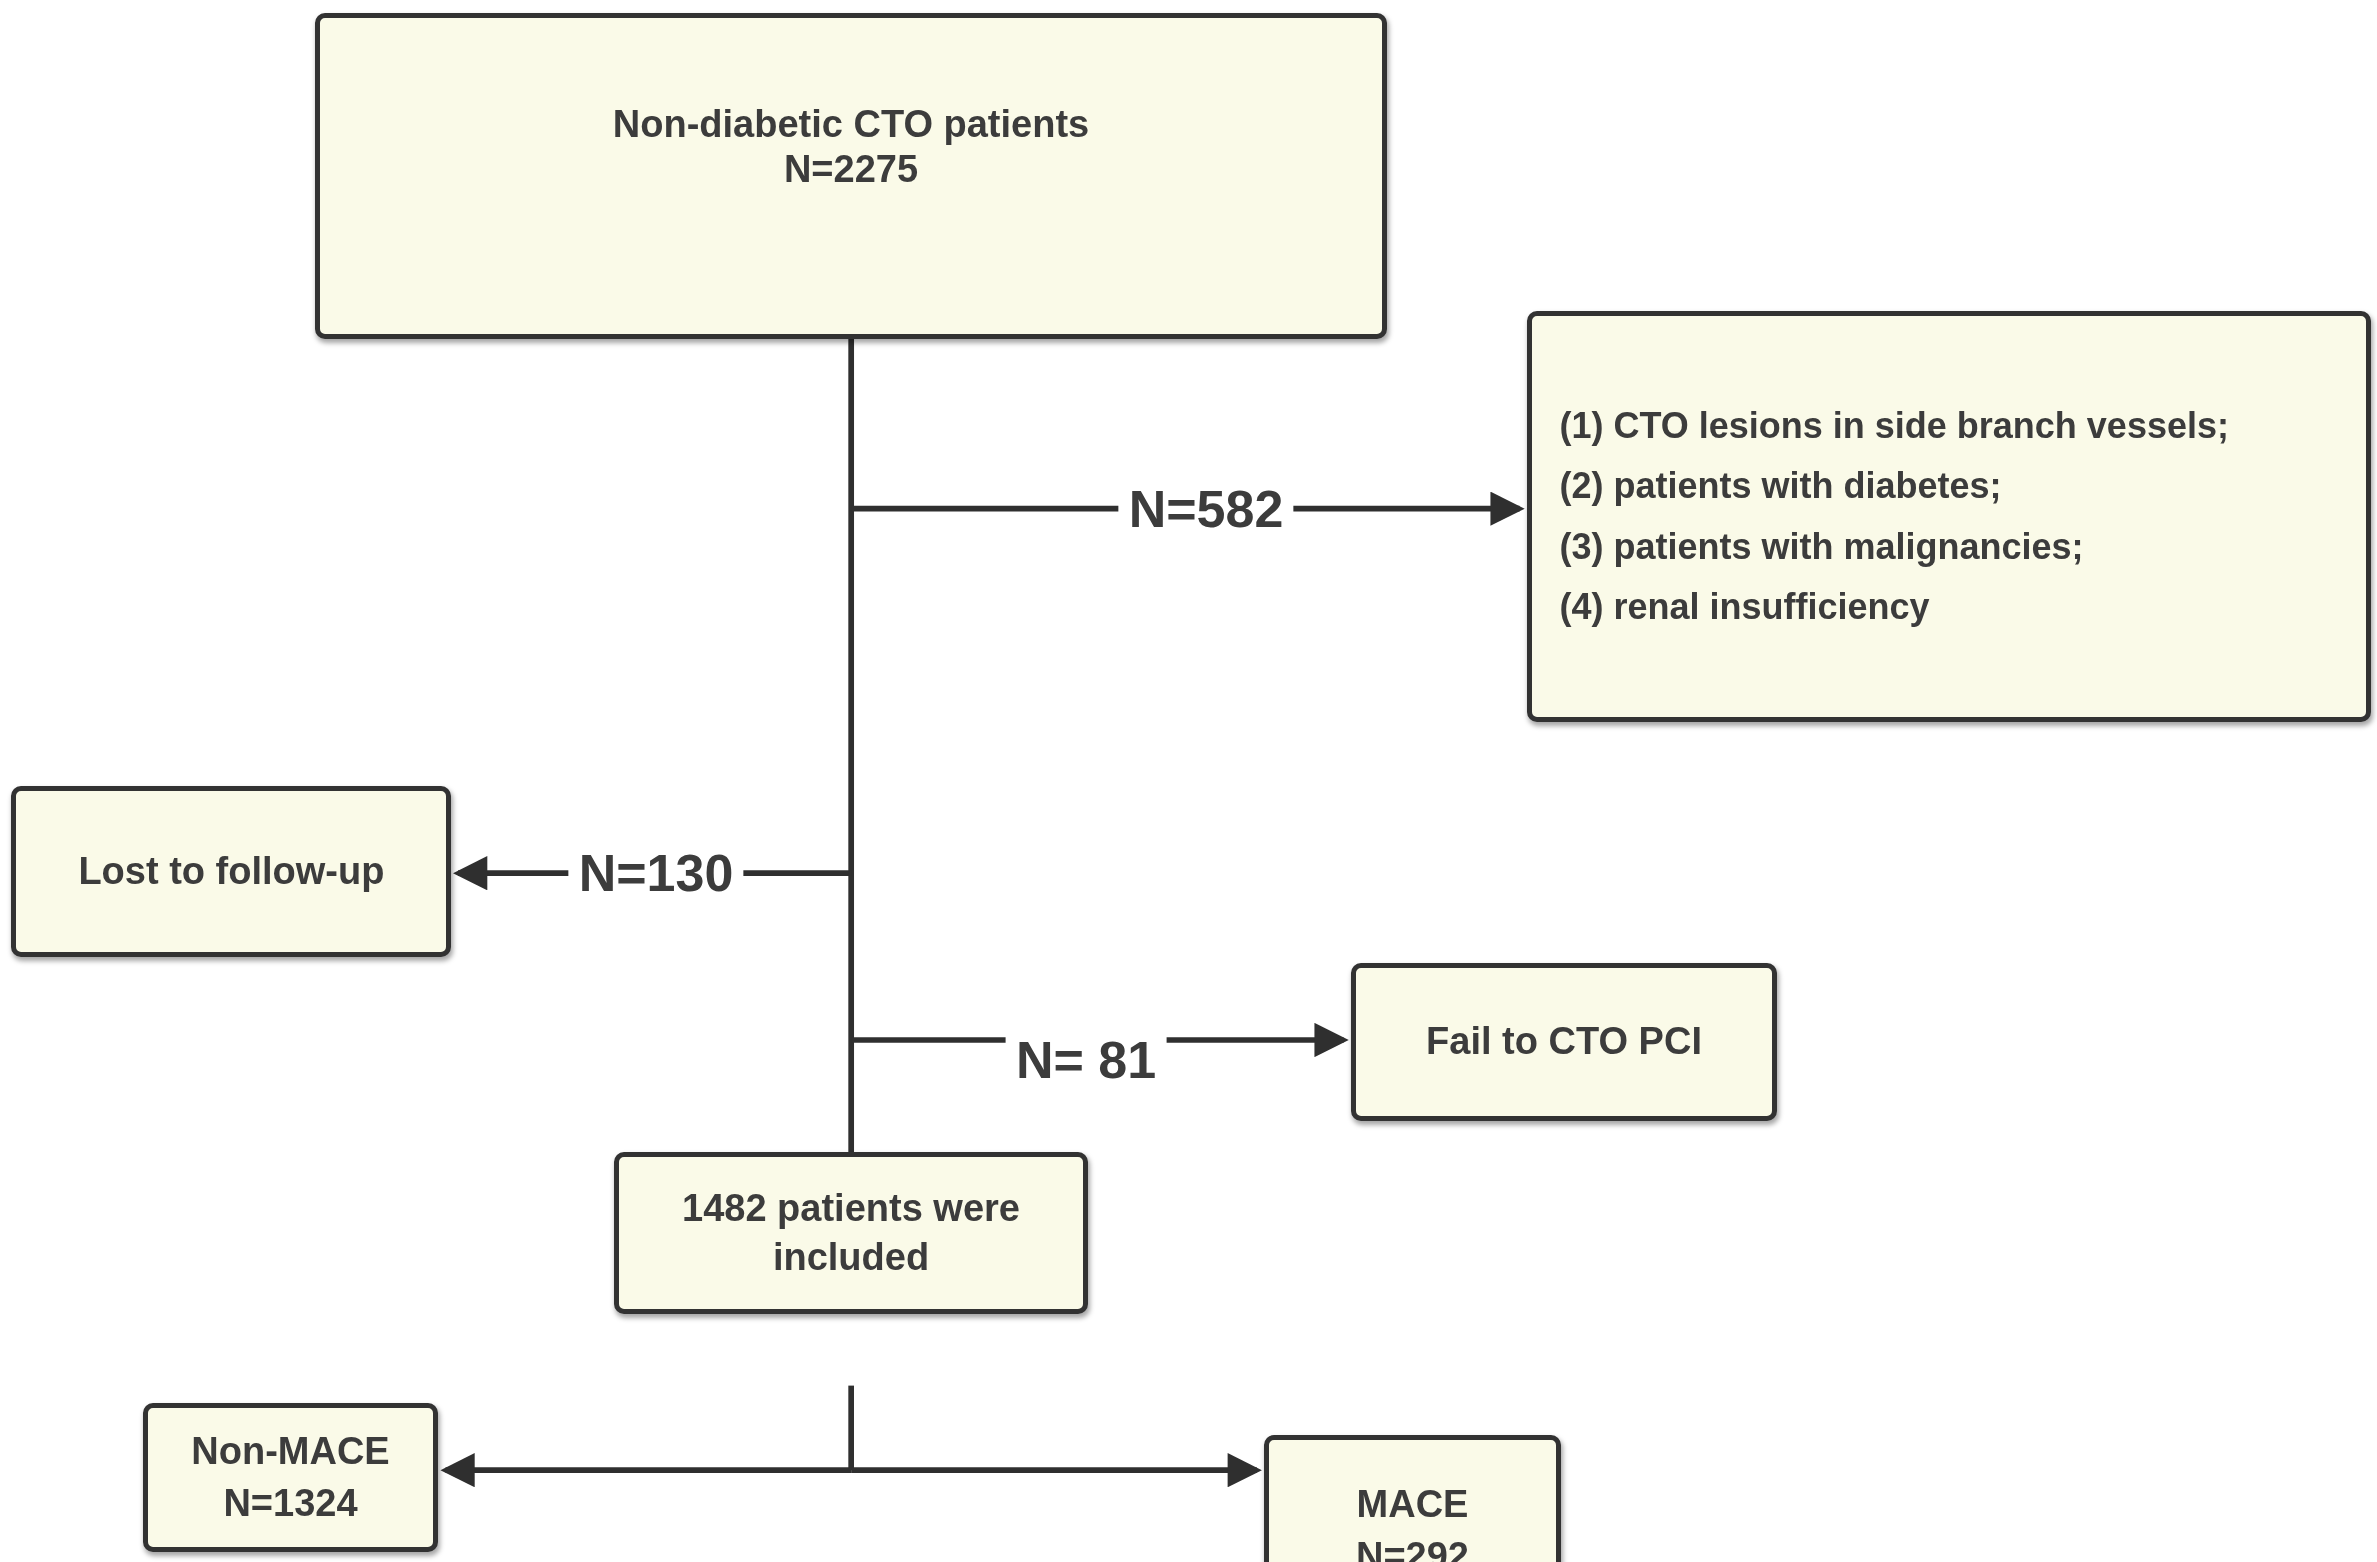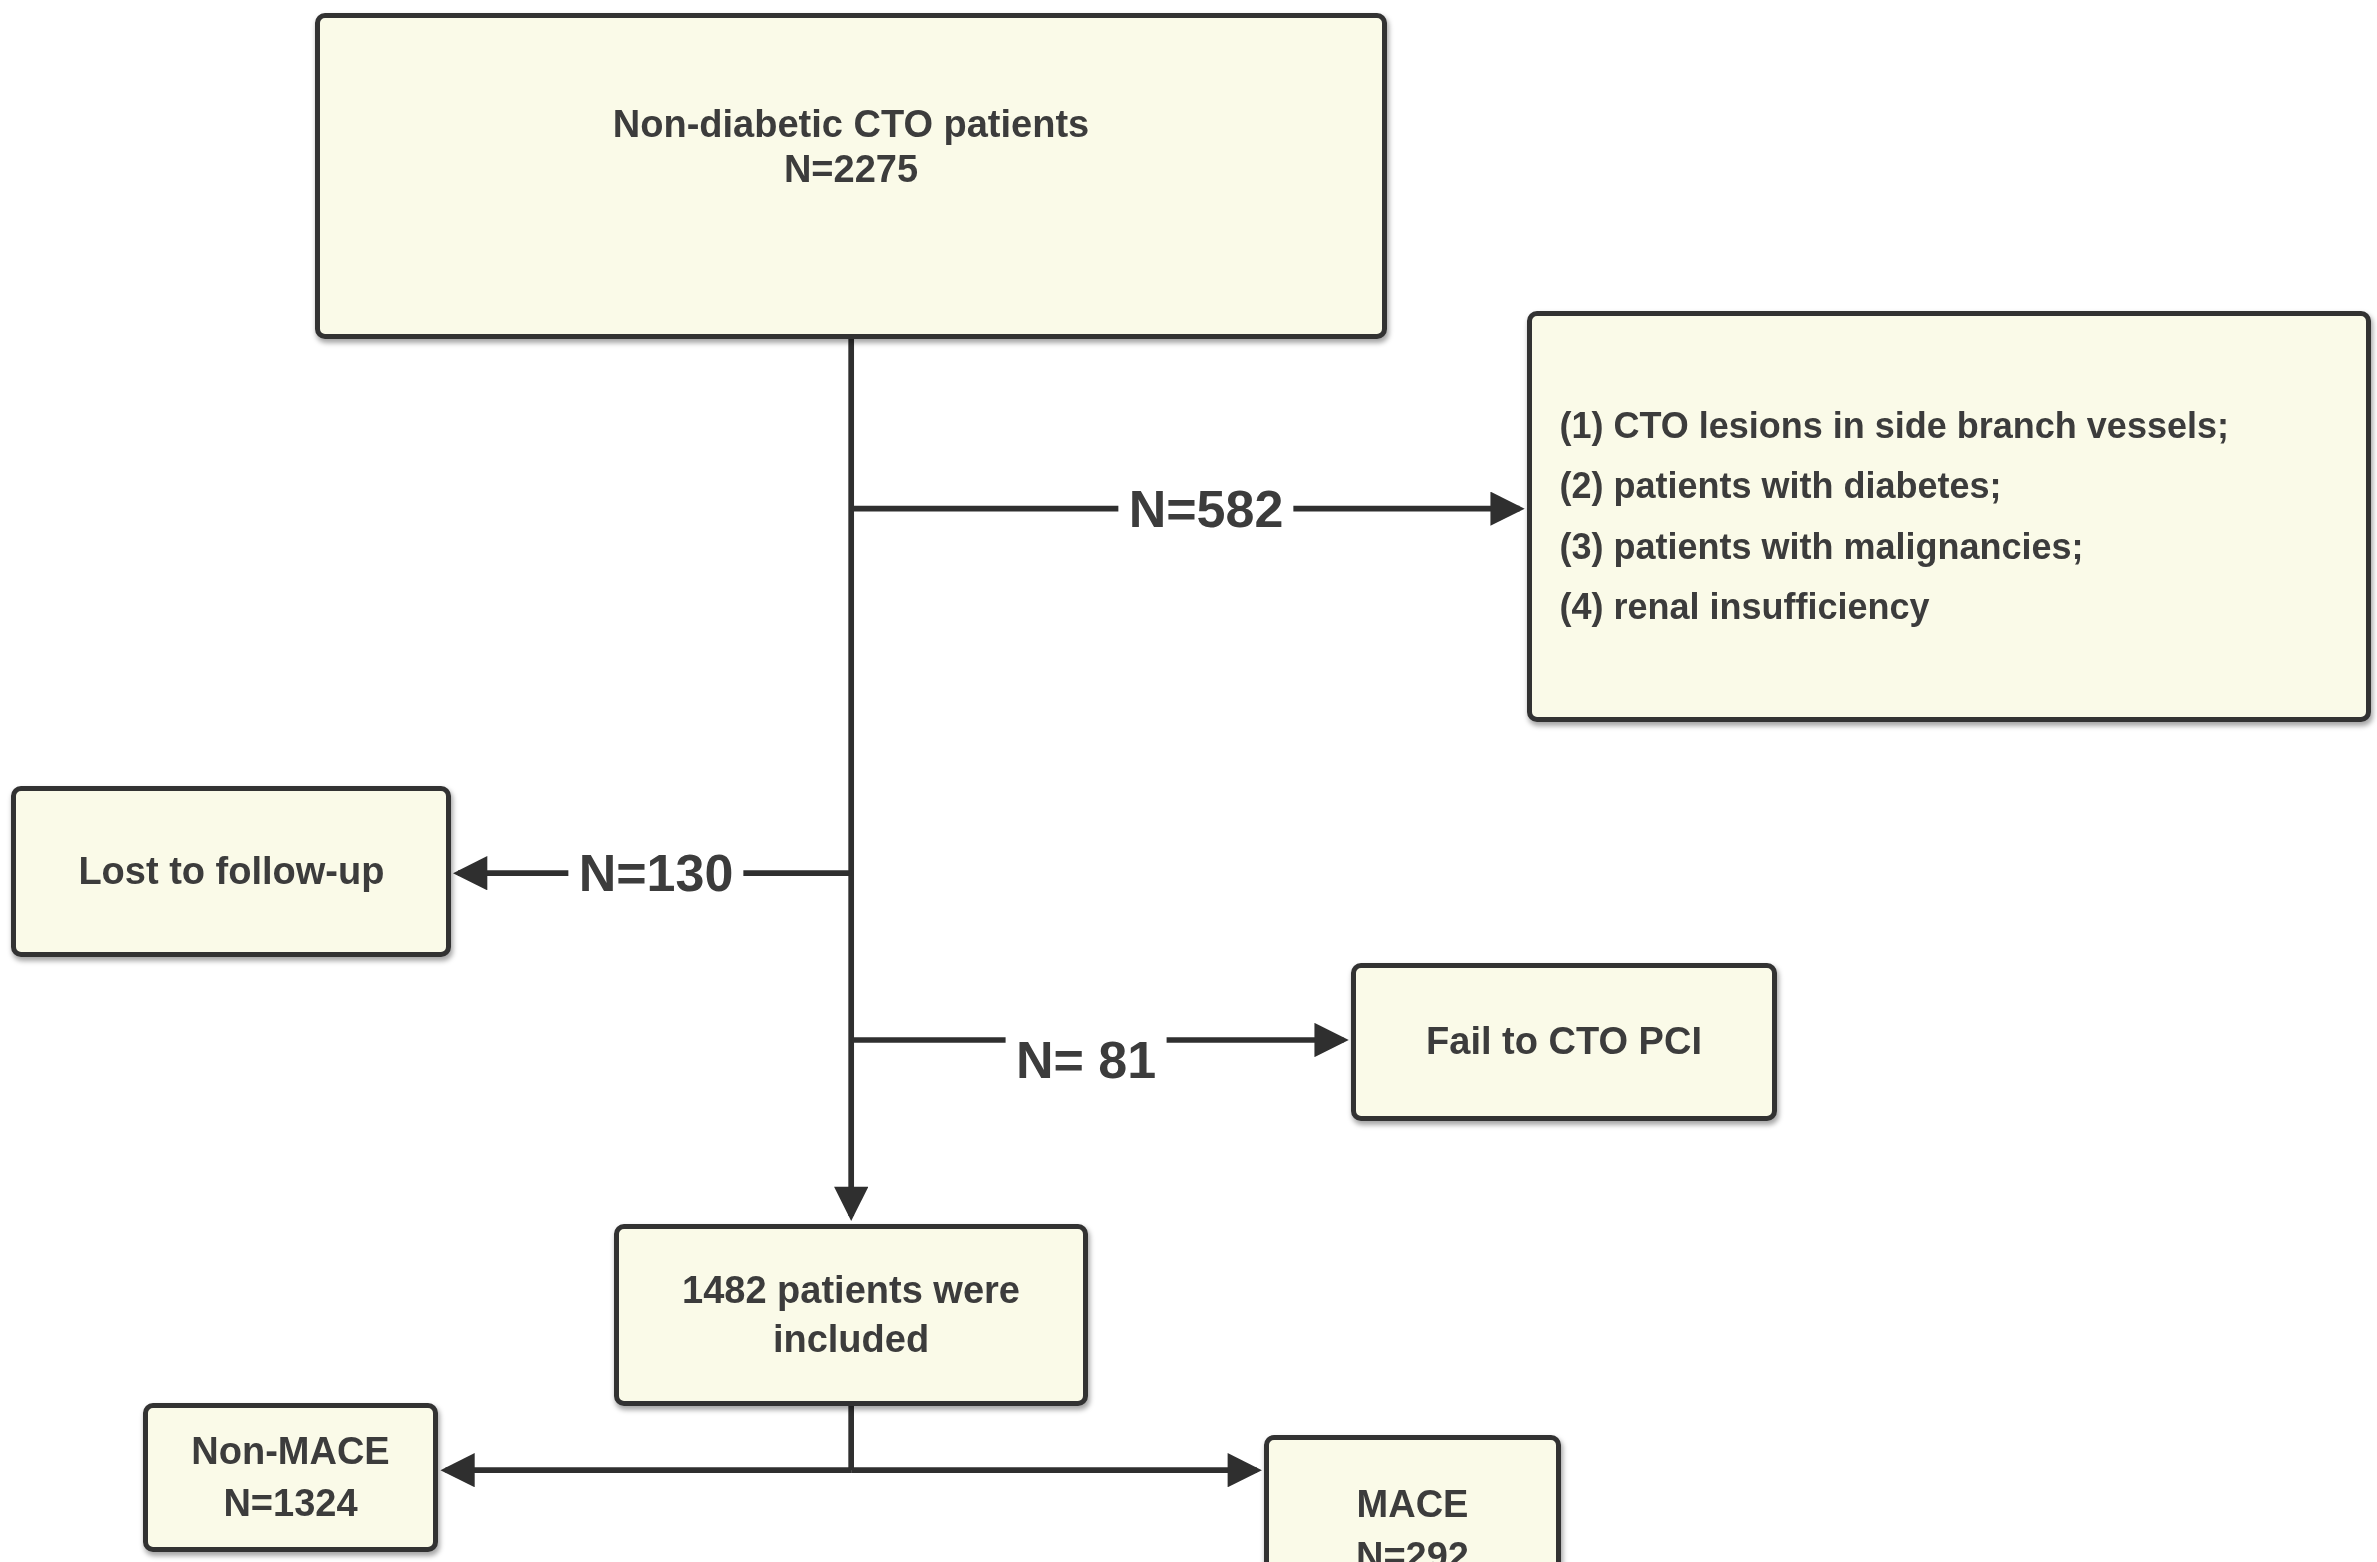--- a/index.html
+++ b/index.html
@@ -36,21 +36,21 @@
     line-height:1.3;
   }
   #box-top{left:315px;top:12.6px;width:1072px;height:326px;line-height:1.2;padding-bottom:57px;}
   #box-exclusions{
     left:1527px;top:311px;width:844px;height:411px;
     align-items:flex-start;text-align:left;
     padding-left:27.4px;font-size:36px;line-height:1.67;white-space:nowrap;
   }
   #box-lost{left:11.4px;top:786px;width:440px;height:171px;}
   #box-fail{left:1351px;top:963px;width:426px;height:158px;}
-  #box-included{left:614px;top:1224px;width:474px;height:182px;line-height:1.3;text-align:right;}
+  #box-included{left:614px;top:1152px;width:474px;height:162px;line-height:1.3;text-align:right;}
   #box-nonmace{left:143px;top:1403px;width:295px;height:149px;line-height:1.36;}
   #box-mace{left:1264px;top:1403px;width:297px;height:192px;line-height:1.36;margin-top:32px;}
   .edge-label{
     position:absolute;
     transform:translate(-50%,-50%);
     background:var(--background);
     padding:0 10.3px;
     font-weight:bold;
     font-size:52px;
     color:var(--text);

